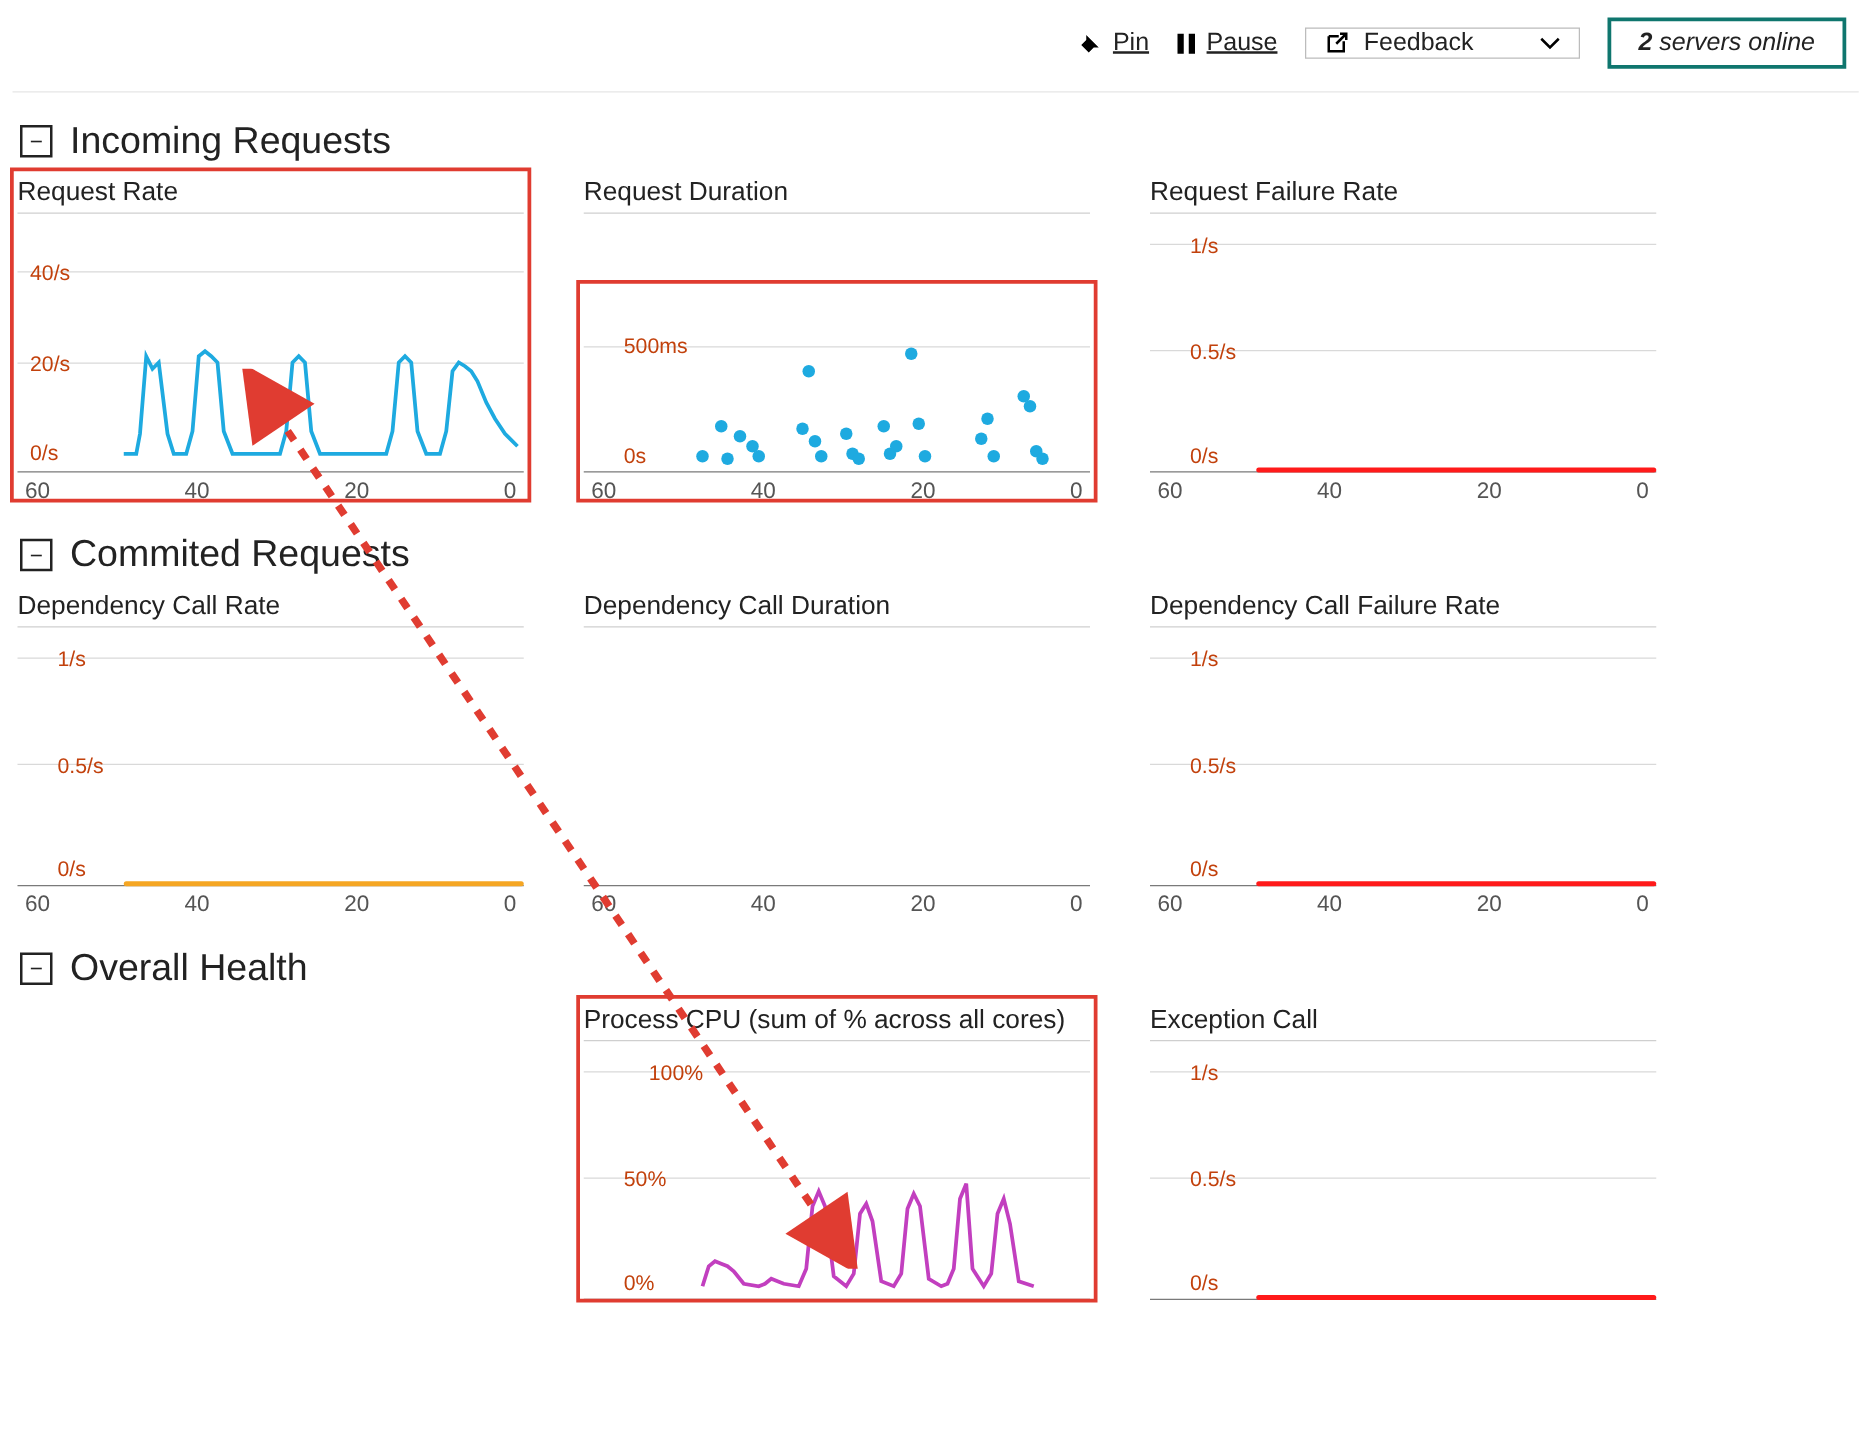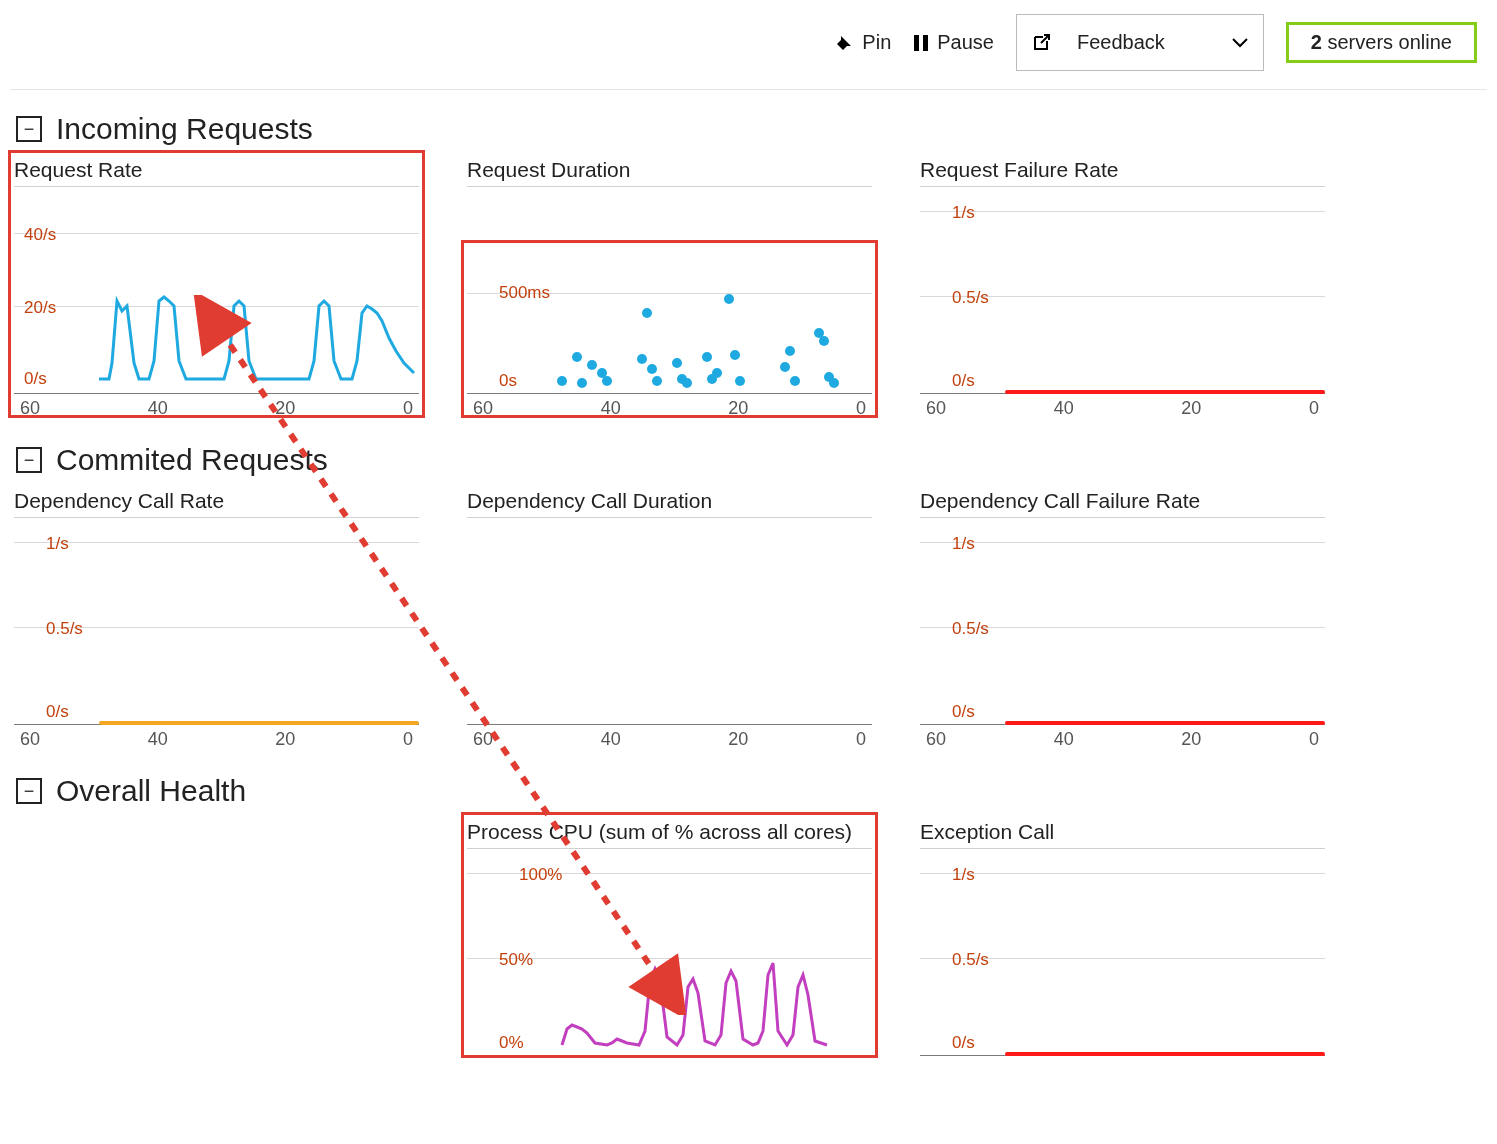--- a/index.html
+++ b/index.html
@@ -1,22 +1,22 @@
 <!DOCTYPE html>
 <html><head>
 <meta charset="utf-8">
 <style>
   html,body{margin:0;padding:0;background:#fff;font-family:"Segoe UI",Arial,sans-serif;color:#222;}
   .page{width:1497px;padding:0 10px;box-sizing:border-box;}
   .toolbar{display:flex;justify-content:flex-end;align-items:center;gap:22px;padding:14px 10px 18px 0;border-bottom:1px solid #e6e6e6;font-size:20px;}
-  .tb-item{display:flex;align-items:center;gap:8px;cursor:pointer;}
+  .tb-item{display:flex;align-items:center;gap:8px;cursor:pointer;text-decoration:underline;}
   .icon{display:inline-flex;align-items:center;justify-content:center;}
-  .feedback-box{display:flex;align-items:center;gap:26px;border:1px solid #bcbcbc;padding:16px 14px;cursor:pointer;}
+  .feedback-box{display:flex;align-items:center;gap:12px;border:1px solid #bcbcbc;padding:0 14px;cursor:pointer;}
   .feedback-box .chev{margin-left:40px;}
-  .servers-box{border:3px solid #84cc16;padding:6px 22px;font-size:20px;}
+  .servers-box{border:3px solid #0f766e;padding:6px 22px;font-size:20px;font-style:italic;}
   .servers-box .count{font-weight:700;}
   .section-header{display:flex;align-items:center;gap:14px;font-size:30px;margin:22px 0 8px 6px;}
   .collapse-btn{width:22px;height:22px;border:2px solid #222;display:flex;align-items:center;justify-content:center;font-size:18px;line-height:0;cursor:pointer;}
   .row{display:flex;gap:48px;padding:0 4px;margin-bottom:24px;}
   .chart{position:relative;width:405px;}
   .chart-title{font-size:21px;margin:4px 0 6px 0;border-bottom:1px solid #cfcfcf;padding-bottom:4px;}
   .plot{position:relative;height:200px;border-bottom:1px solid #7a7a7a;}
   .ytick{position:absolute;left:10px;font-size:17px;color:#c2410c;}
   .ytick.small{left:32px;}
   .gridline{position:absolute;left:0;right:0;border-top:1px solid #d9d9d9;}

